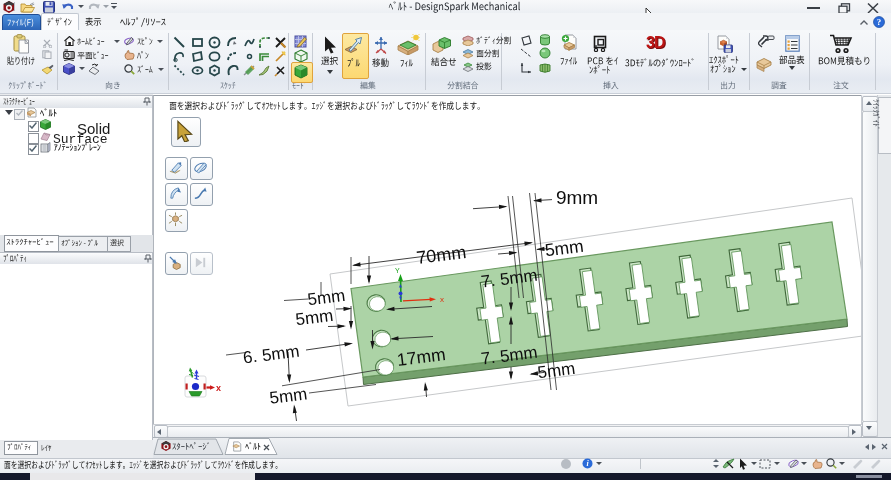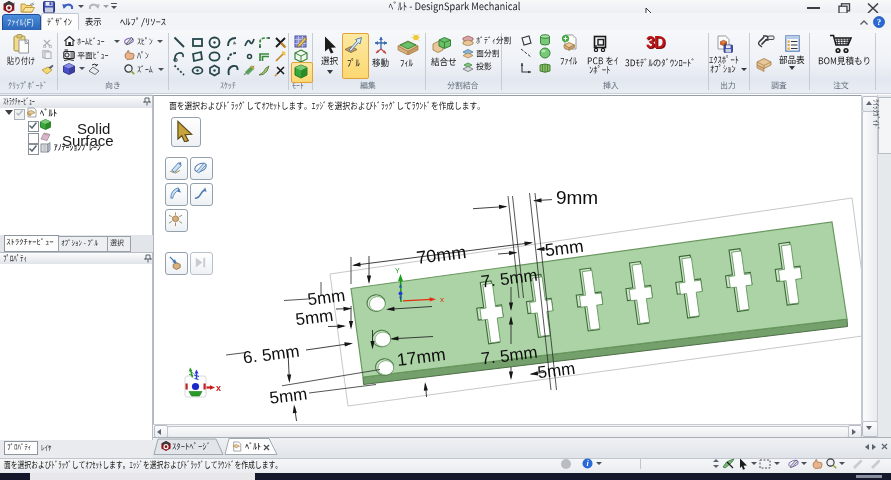--- a/index.html
+++ b/index.html
@@ -560,21 +560,21 @@
 <path d="M5.5 0.5 L10.5 2.8 L10.5 8.2 L5.5 10.5 L0.5 8.2 L0.5 2.8 Z" fill="#3aa83a" stroke="#1a6a1a" stroke-width="0.8"></path>
 <path d="M5.5 0.5 L10.5 2.8 L5.5 5.1 L0.5 2.8 Z" fill="#7ac87a"></path>
 <path d="M5.5 5.1 L10.5 2.8 L10.5 8.2 L5.5 10.5 Z" fill="#2a8a2a"></path>
     </svg>
 <div class="abs" style="left:53px;top:120px;font-size:15px;color:#1b1b1b;margin-left:24px;">Solid</div>
 <div class="abs" style="left:28px;top:132.5px;width:9px;height:9px;background:#fff;border:1px solid #8a9098;"></div>
 <svg class="ico" style="left:40px;top:131px" width="11" height="11" viewBox="0 0 11 11">
 <path d="M1 8 L4 2 L10 3.5 L7 9.5 Z" fill="#d8b8c8" stroke="#a8889a" stroke-width="0.8"></path>
 <path d="M4 2 L6 4 L10 3.5" fill="none" stroke="#a8889a" stroke-width="0.7"></path>
     </svg>
-<div class="abs" style="left:62px;top:132px;font-size:15px;color:#1b1b1b;">Surface</div>
+<div class="abs" style="left:53px;top:132px;font-size:13px;color:#1b1b1b;font-family:Liberation Mono, monospace;">Surface</div>
 <div class="abs" style="left:28px;top:143.5px;width:9px;height:9px;background:#fff;border:1px solid #8a9098;"></div>
 <svg class="ico" style="left:29px;top:144.5px" width="8" height="7" viewBox="0 0 8 7">
       <path d="M0.5 3.5 L3 6 L7.5 0.5" fill="none" stroke="#52636f" stroke-width="1.5"></path>
     </svg>
 <svg class="ico" style="left:40px;top:142px" width="11" height="11" viewBox="0 0 11 11">
 <rect x="1" y="2" width="7" height="8" fill="#e9ebee" stroke="#6a7078" stroke-width="0.8"></rect>
 <path d="M8 2 L10 0.5 L10 8.5 L8 10 Z" fill="#c8cce0" stroke="#6a7078" stroke-width="0.7"></path>
 <path d="M2.5 4 L6.5 4 M2.5 6 L6.5 6 M2.5 8 L6.5 8" stroke="#8a9098" stroke-width="0.7"></path>
     </svg>
 <div style="position:absolute;left:53px;top:143px;line-height:0;"><svg width="49" height="9" viewBox="0 -7.7 49 9.3" style="display:inline-block;vertical-align:top;overflow:visible">

